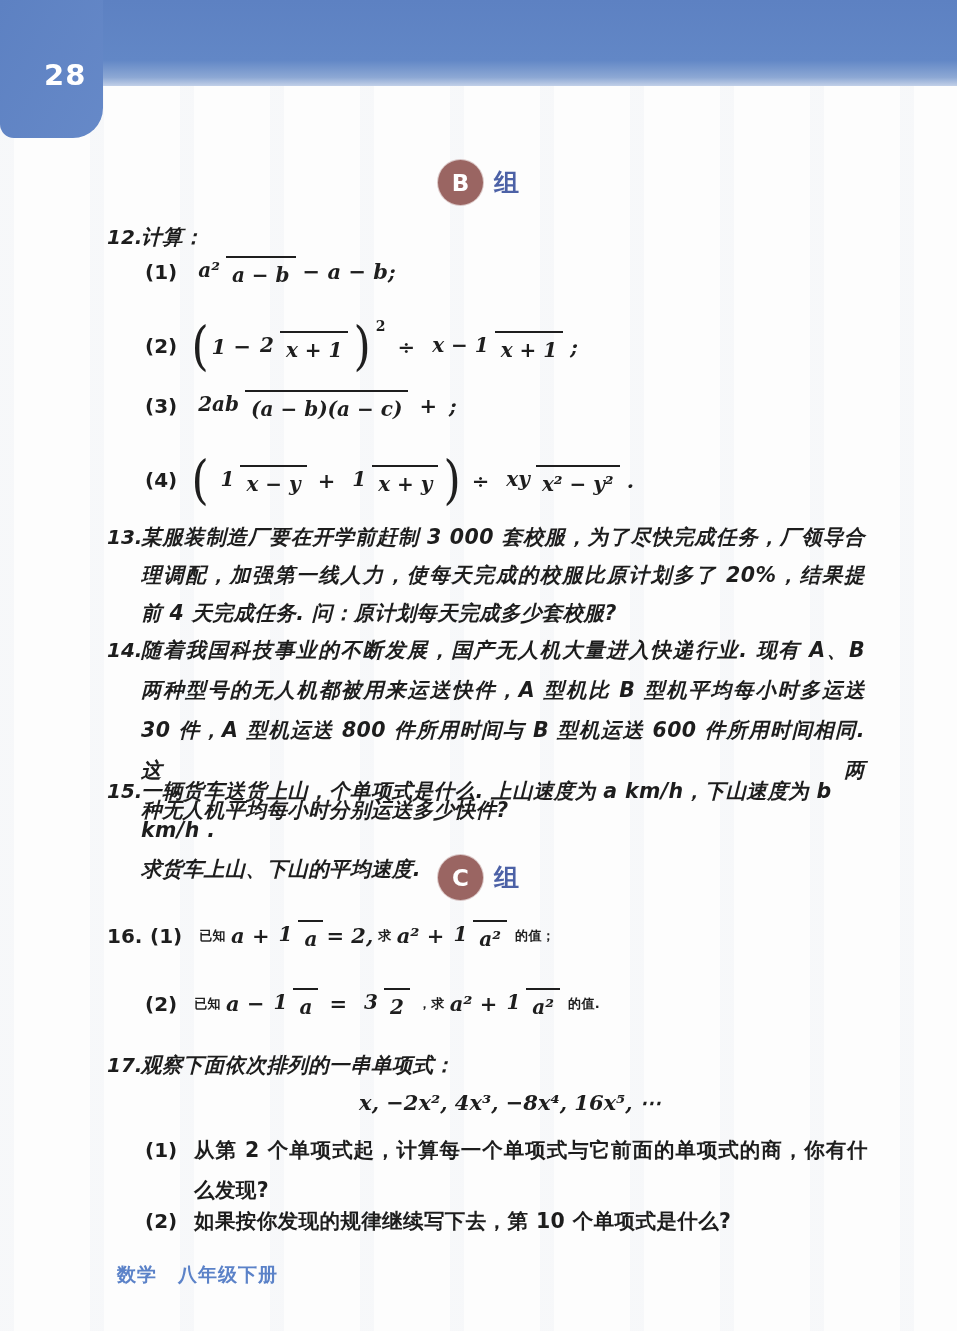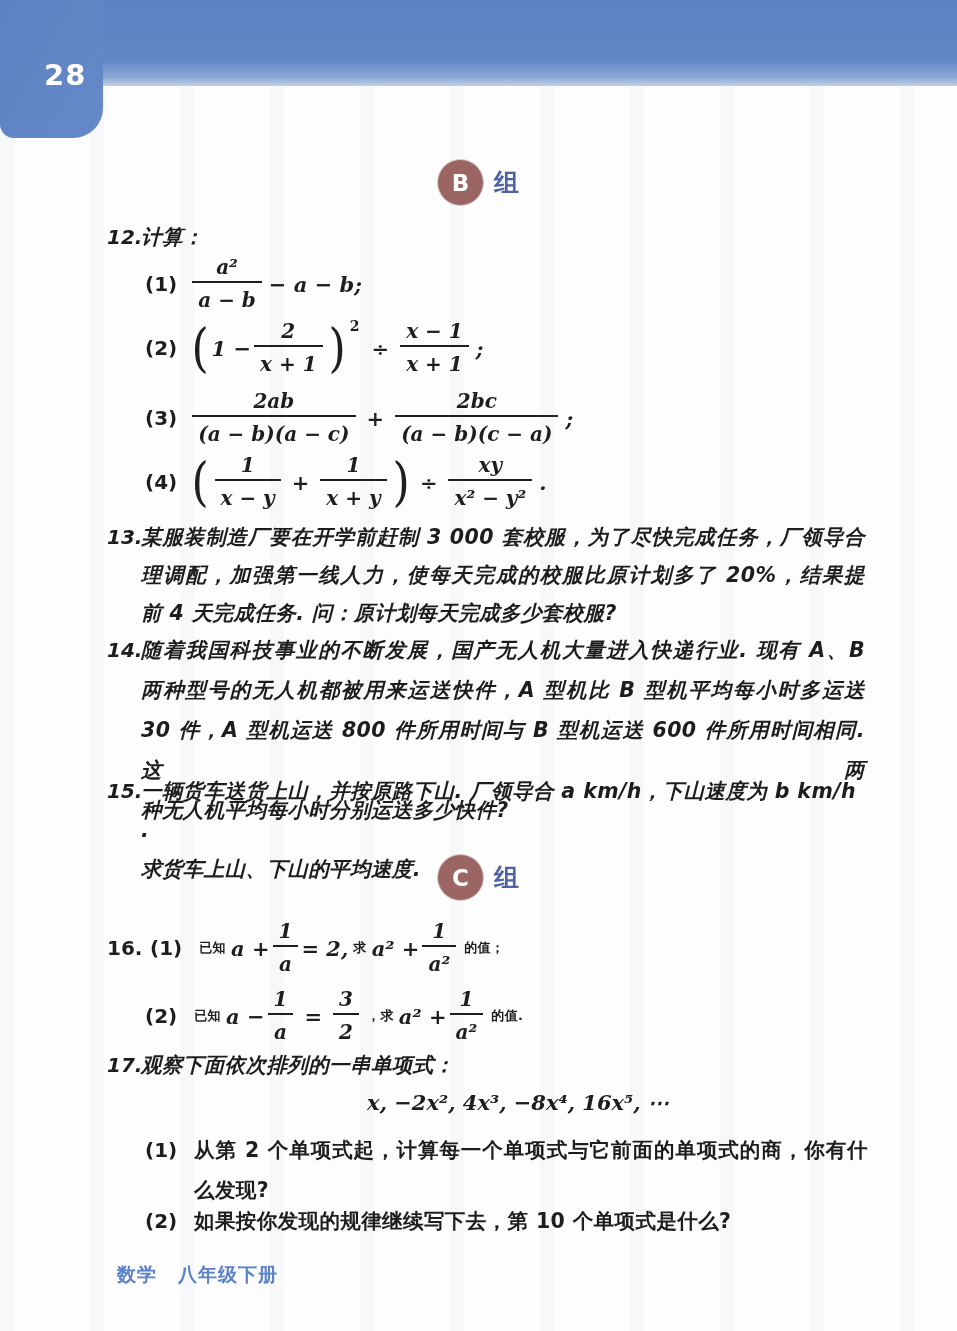--- a/index.html
+++ b/index.html
@@ -41,33 +41,33 @@
   .ptxt{flex:1;font-size:20.5px;font-weight:600;letter-spacing:.4px;}
   .jl{text-align:justify;text-align-last:justify;}
   
   .mrow{
     position:absolute;display:flex;align-items:center;
     font-family:"DejaVu Serif","Liberation Serif",serif;font-style:italic;
     font-size:21px;font-weight:600;color:#1e1e1e;
   }
   .itemlabel{font-style:normal;font-family:"DejaVu Sans","Liberation Sans",sans-serif;
     font-weight:600;margin-right:12px;font-size:20px;}
-  .frac{display:inline-flex;flex-direction:column;align-items:center;text-align:center;
+  .frac{display:inline-flex;flex-direction:row;align-items:center;text-align:center;
     font-size:20px;line-height:1.15;margin:0 3px;}
   .frac .fnum{padding:0 6px 2px;}
   .frac .fden{padding:6px 6px 0;border-top:2px solid #1e1e1e;}
   .op{font-style:normal;margin:0 8px;font-weight:600;}
   .tail{margin-left:4px;}
   .bigp{font-style:normal;font-weight:400;font-size:52px;line-height:1;
     font-family:"DejaVu Serif","Liberation Serif",serif;margin:0 1px;transform:scaleX(.85);}
   .pexp{font-style:normal;align-self:flex-start;font-size:14px;margin:-2px 4px 0 2px;font-weight:700;}
   .cn{font-style:normal;font-family:"DejaVu Sans","Liberation Sans",sans-serif;
     font-weight:600;font-size:13px;margin:0 5px;letter-spacing:.4px;}
   
-  .seq-row{position:absolute;left:158px;width:720px;text-align:center;
+  .seq-row{position:absolute;left:150px;width:720px;text-align:center;
     font-family:"DejaVu Serif","Liberation Serif",serif;font-style:italic;
     font-size:21px;font-weight:600;}
   .subitem{position:absolute;left:145px;width:723px;display:flex;align-items:flex-start;}
   .sublabel{width:49px;flex-shrink:0;font-weight:600;font-size:20px;}
   .subtxt{flex:1;font-size:20.5px;font-weight:600;letter-spacing:.4px;}
   .footer{position:absolute;top:1262px;left:117px;display:flex;gap:21px;
     color:#5b82c8;font-size:19px;font-weight:700;letter-spacing:1px;}
 </style>
 </head>
 <body>
@@ -113,24 +113,20 @@
   <span class="tail">;</span>
 </div>
 
 <div class="mrow" style="top:390px;left:145px">
   <span class="itemlabel">(3)</span>
   <span class="frac">
     <span class="fnum">2ab</span>
     <span class="fden">(a − b)(a − c)</span>
   </span>
   <span class="op">+</span>
-  <span class="frac">
-    <span class="fnum">2bc</span>
-    <span class="fden">(a − b)(c − a)</span>
-  </span>
   <span class="tail">;</span>
 </div>
 
 <div class="mrow" style="top:454px;left:145px">
   <span class="itemlabel">(4)</span>
   <span class="bigp">(</span>
   <span class="frac">
     <span class="fnum">1</span>
     <span class="fden">x − y</span>
   </span>
@@ -163,21 +159,21 @@
     <span style="display:block" class="jl">随着我国科技事业的不断发展，国产无人机大量进入快递行业. 现有 A、B</span>
     <span style="display:block" class="jl">两种型号的无人机都被用来运送快件，A 型机比 B 型机平均每小时多运送</span>
     <span style="display:block" class="jl">30 件，A 型机运送 800 件所用时间与 B 型机运送 600 件所用时间相同. 这两</span>
     <span style="display:block">种无人机平均每小时分别运送多少快件?</span>
   </span>
 </div>
 
 <div class="para" style="top:772px;line-height:39px">
   <span class="pnum">15.</span>
   <span class="ptxt">
-    <span style="display:block">一辆货车送货上山，并按原路下山. 厂领导合 a km/h，下山速度为 b km/h .</span>
+    <span style="display:block">一辆货车送货上山，个单项式是什么. 上山速度为 a km/h，下山速度为 b km/h .</span>
     <span style="display:block">求货车上山、下山的平均速度.</span>
   </span>
 </div>
 
 <div class="badge-row" style="top:855px">
   <div class="badge-circle">C</div>
   <div class="badge-label">组</div>
 </div>
 
 <div class="mrow" style="top:920px;left:107px">

